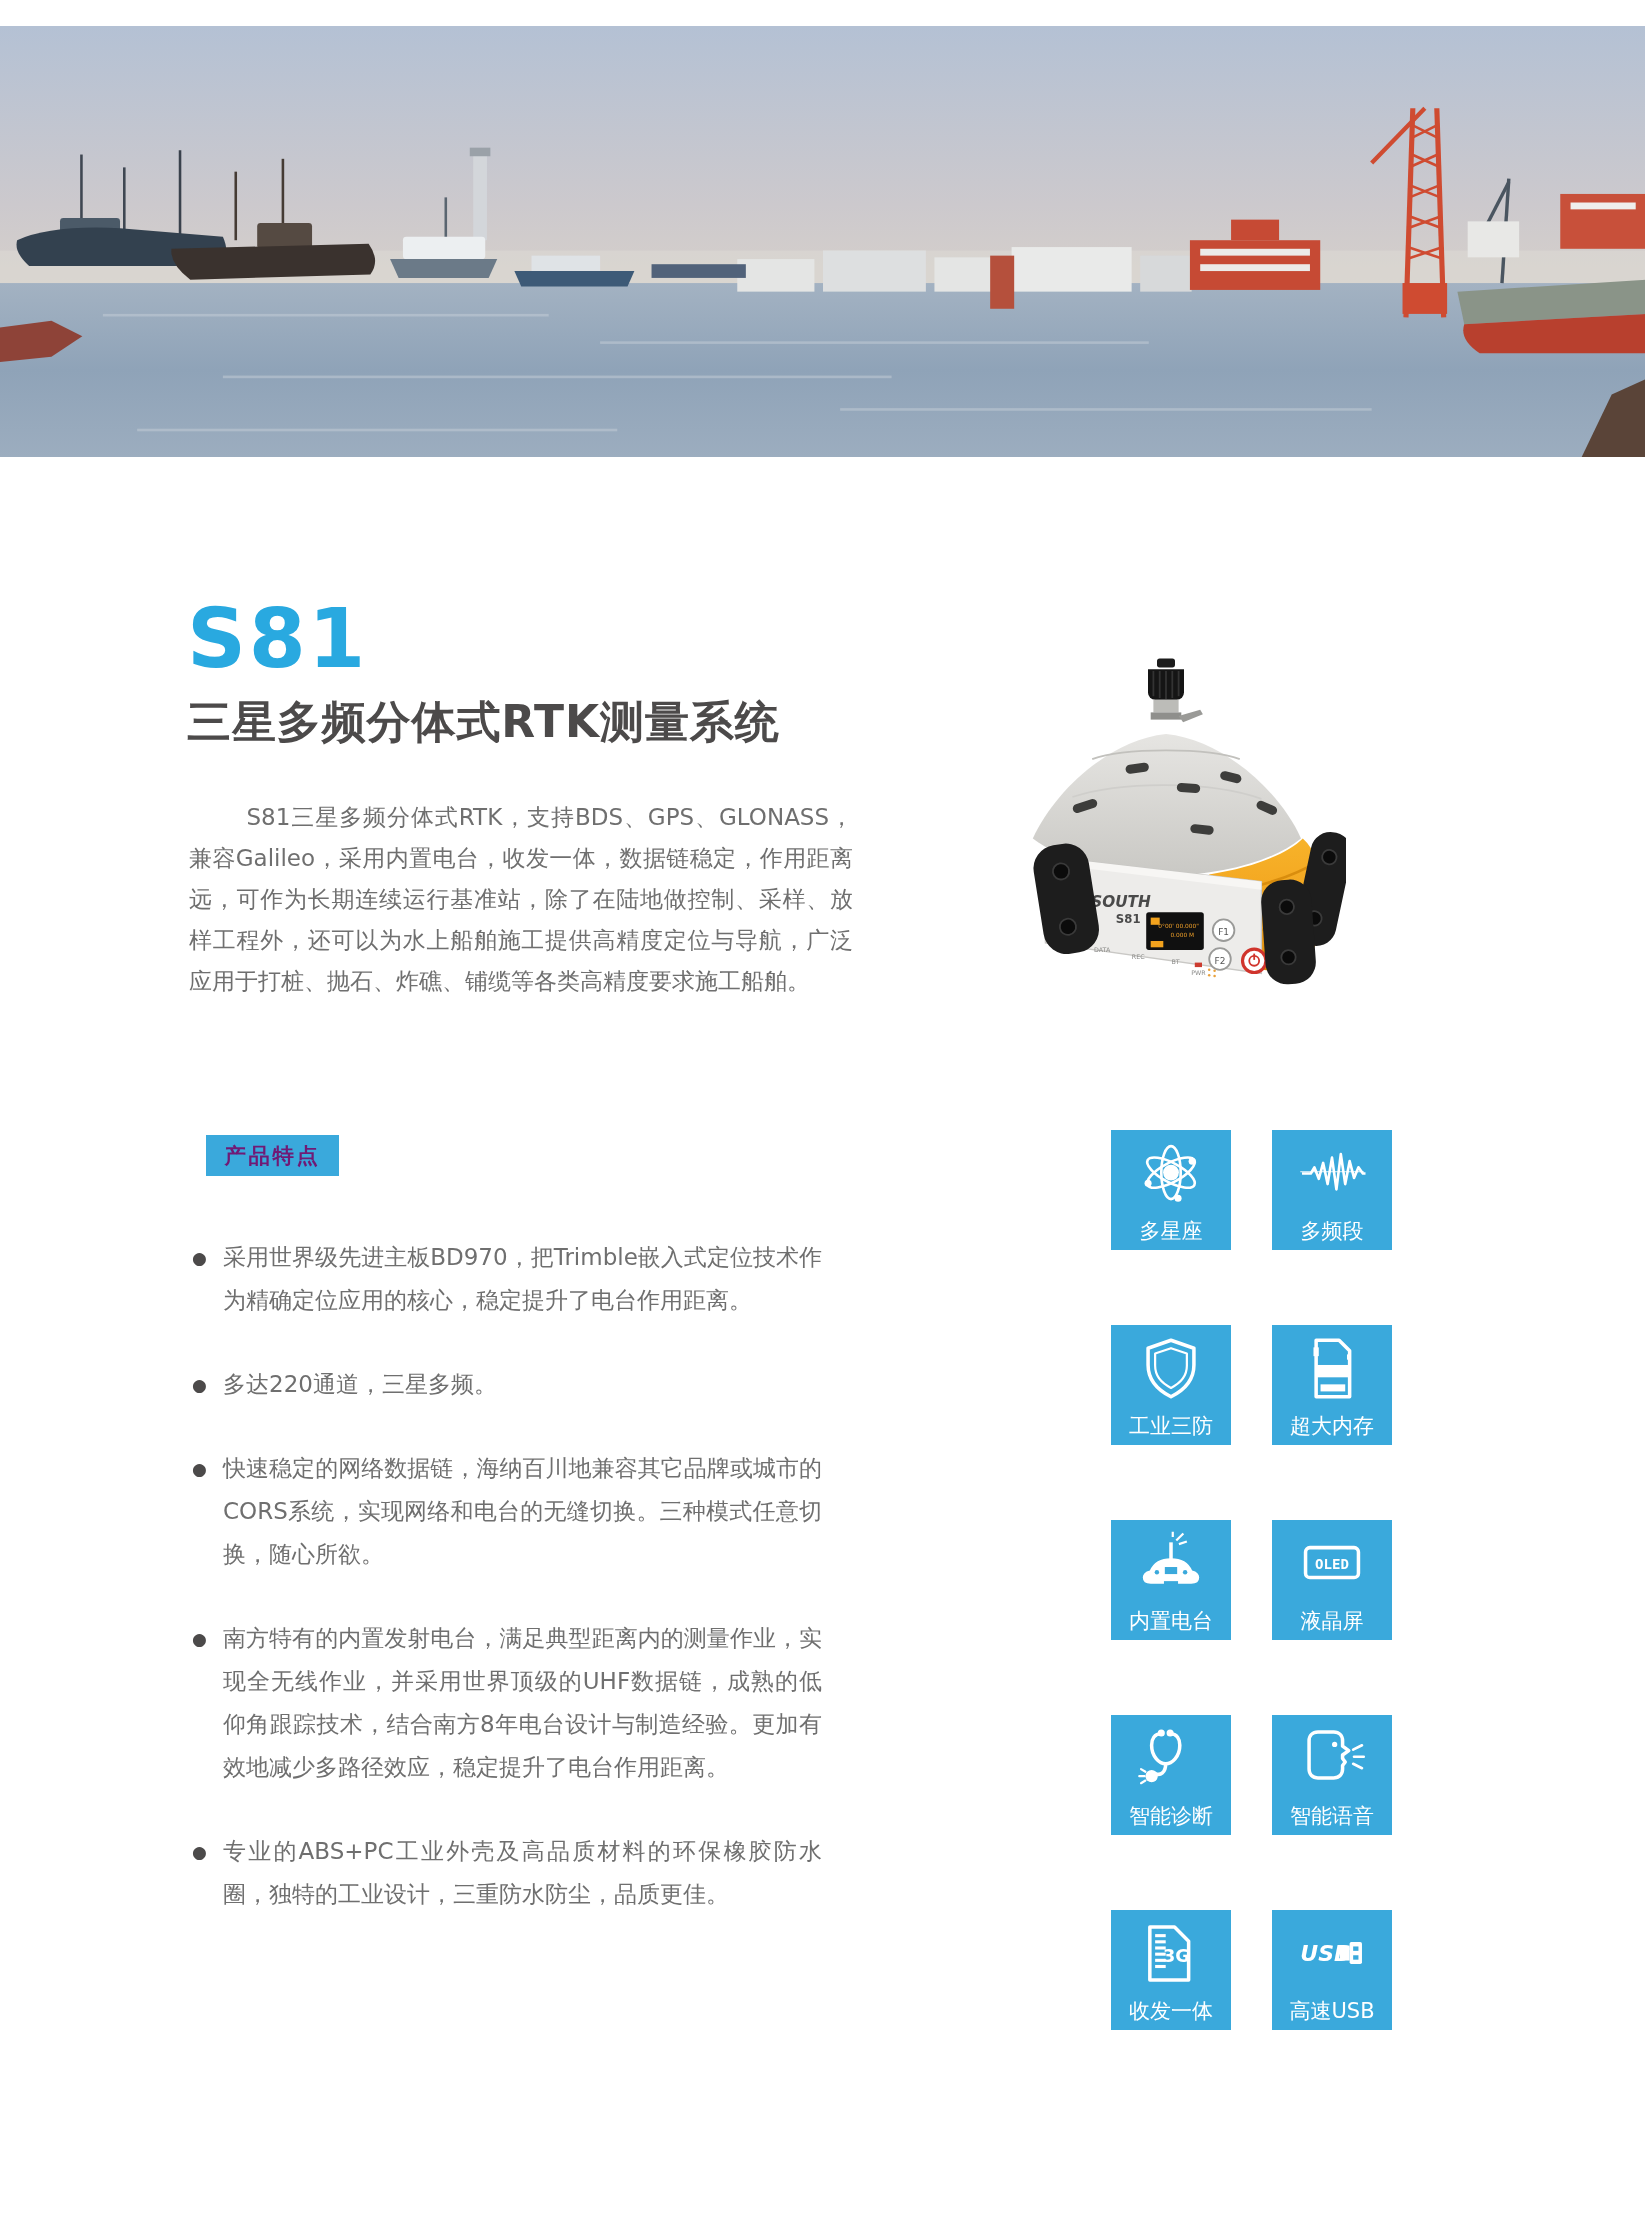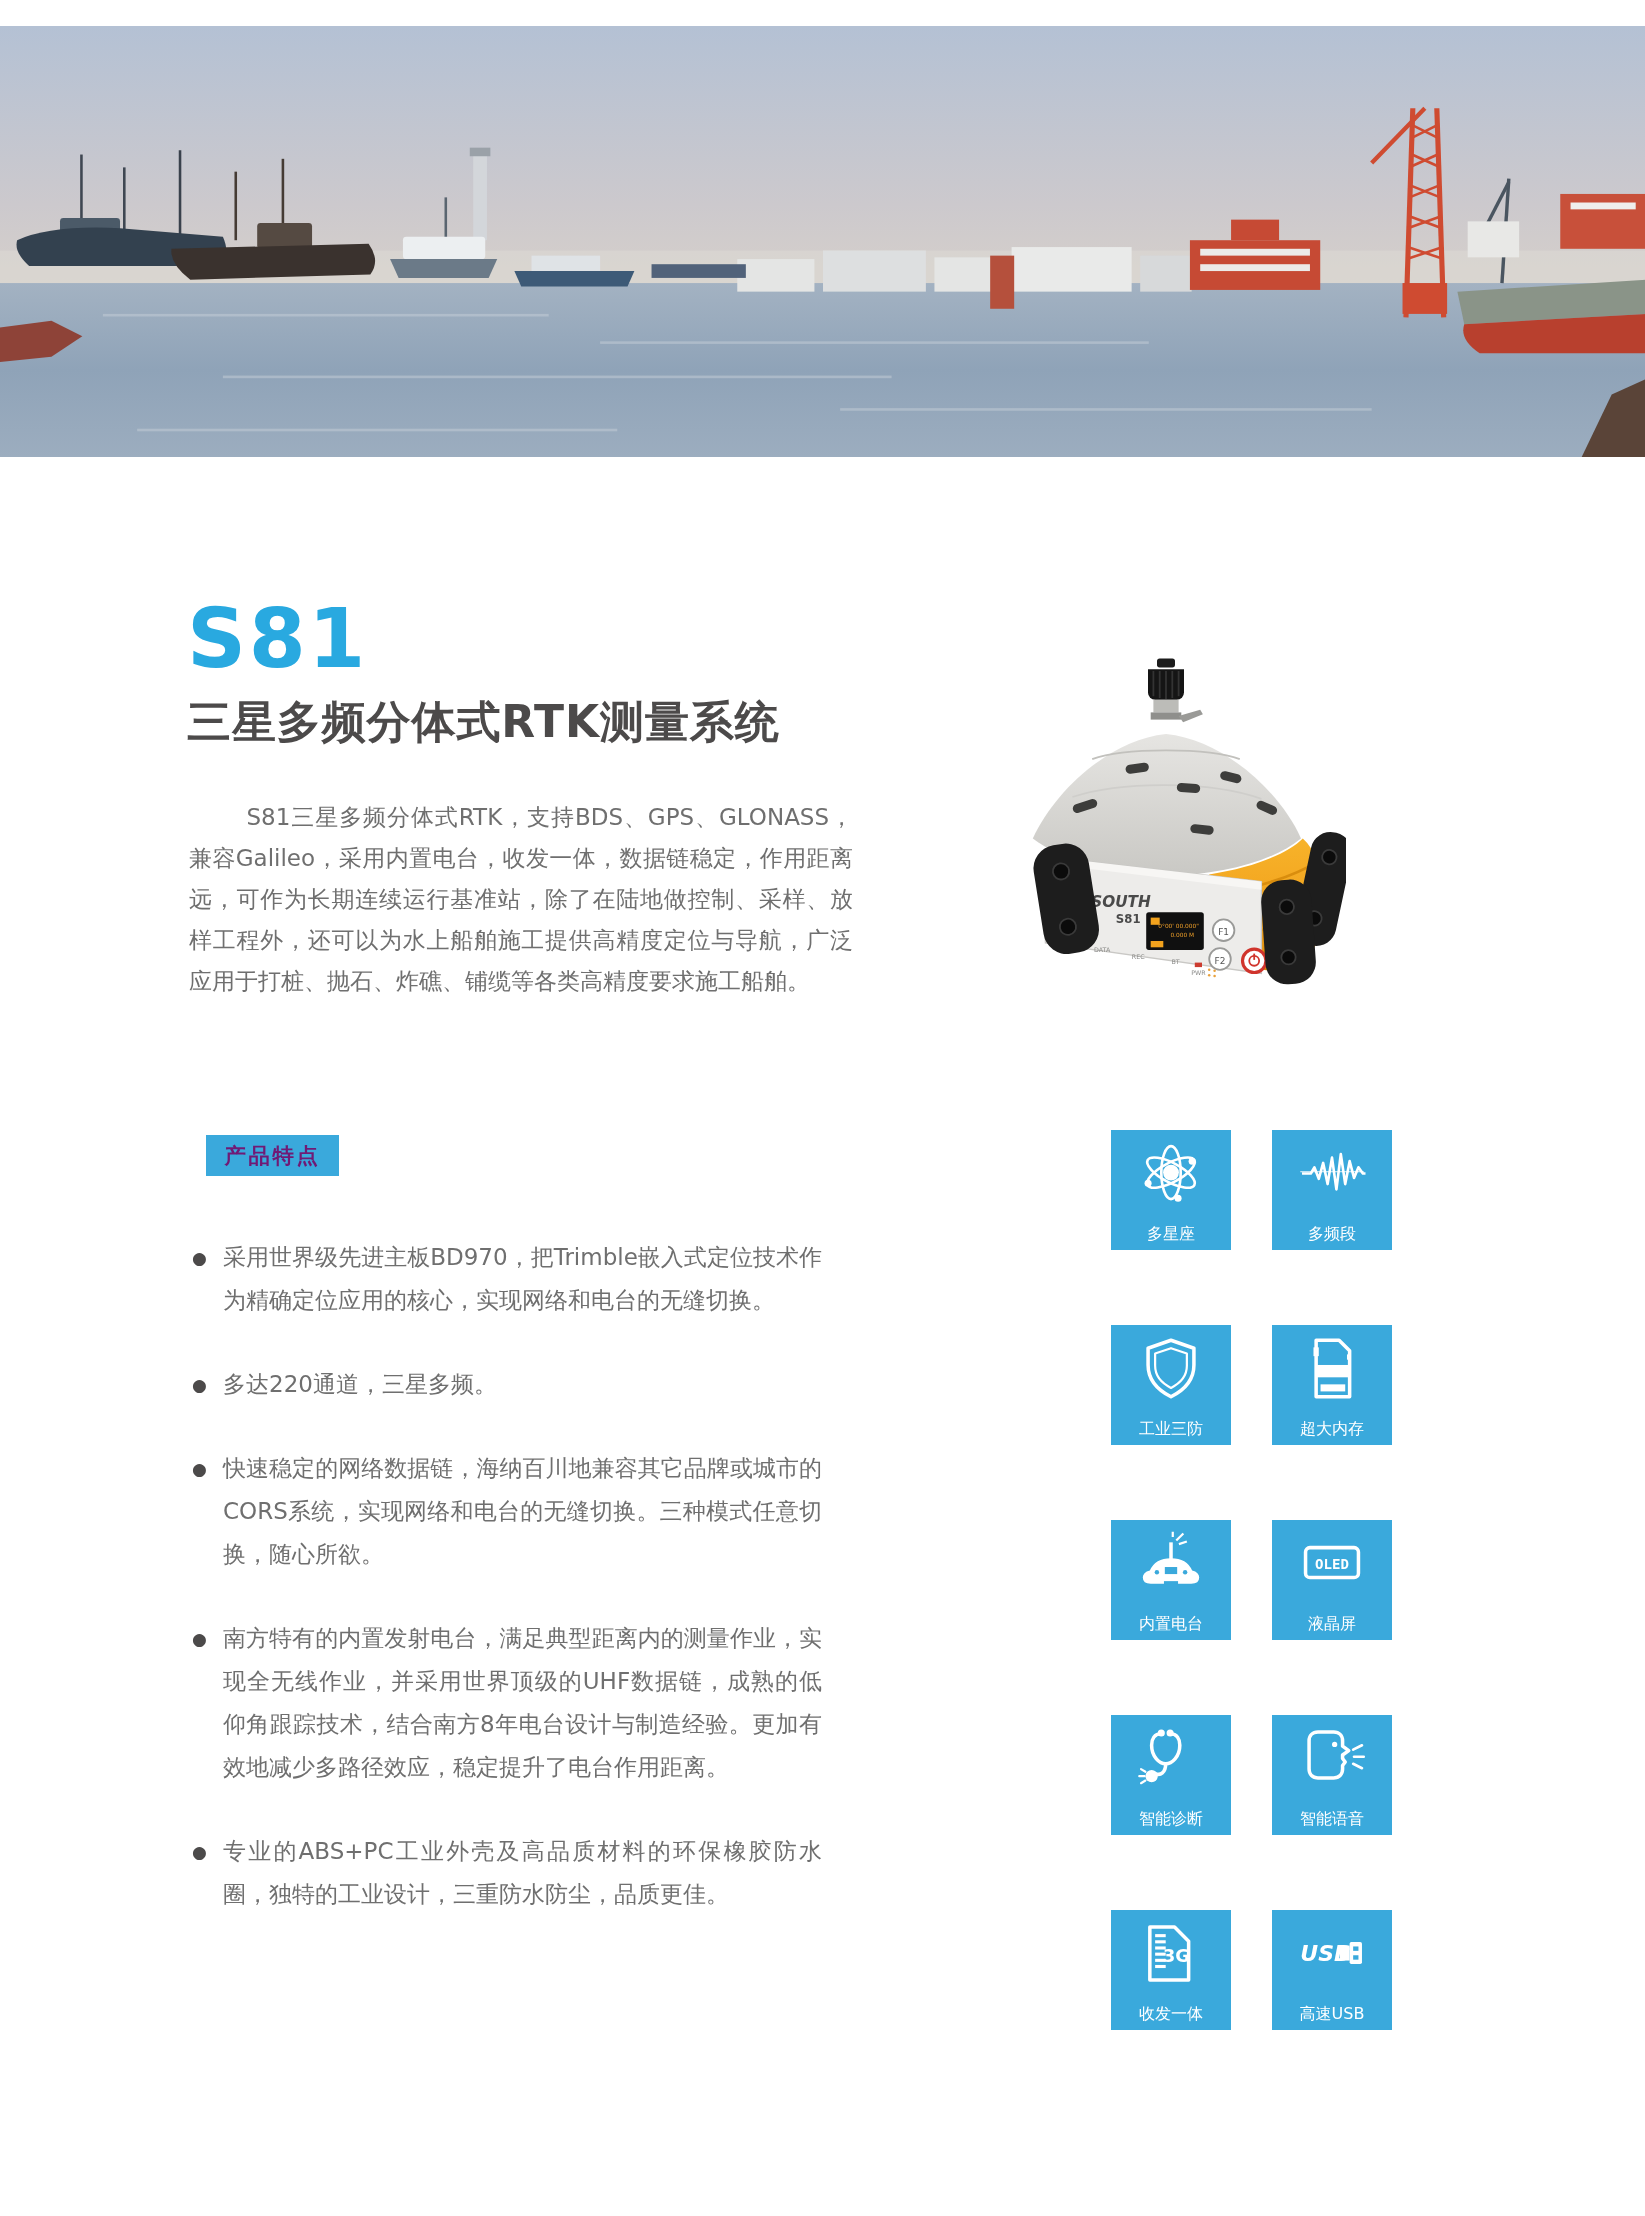--- a/index.html
+++ b/index.html
@@ -43,21 +43,21 @@
   .tiles{
     position:absolute;left:1111px;top:1130px;
     display:grid;grid-template-columns:120px 120px;column-gap:41px;row-gap:75px;
   }
   .tile{
     width:120px;height:120px;background:#3aa9dc;position:relative;
     display:flex;align-items:flex-end;justify-content:center;box-sizing:border-box;
     padding-bottom:7.7px;
   }
   .tile svg{position:absolute;top:10.3px;left:50%;transform:translateX(-50%);}
-  .tile-label{color:#ffffff;font-size:16px;line-height:1;white-space:nowrap;}
+  .tile-label{color:#ffffff;font-size:21px;line-height:1;white-space:nowrap;}
 </style>
 </head>
 <body>
 
 <div class="hero">
   <svg viewBox="0 0 1920 503" preserveAspectRatio="none">
     <defs>
       <linearGradient id="sky" x1="0" y1="0" x2="0" y2="1">
         <stop offset="0" stop-color="#b4c1d4"></stop>
         <stop offset="0.65" stop-color="#ccc9cd"></stop>
@@ -278,21 +278,21 @@
       <rect x="58" y="212" width="62" height="122" rx="26" fill="#1d1d1d"></rect>
       <circle cx="88" cy="242" r="9" fill="#0b0b0b" stroke="#3a3a3a" stroke-width="2"></circle>
       <circle cx="86" cy="304" r="9" fill="#0b0b0b" stroke="#3a3a3a" stroke-width="2"></circle>
     </g>
   </svg>
 </div>
 
 <div class="section-label">产品特点</div>
 
 <ul class="bullets">
-  <li>采用世界级先进主板BD970，把Trimble嵌入式定位技术作为精确定位应用的核心，实现网络和电台的无缝切换。</li>
+  <li>采用世界级先进主板BD970，把Trimble嵌入式定位技术作为精确定位应用的核心，稳定提升了电台作用距离。</li>
   <li>多达220通道，三星多频。</li>
   <li>快速稳定的网络数据链，海纳百川地兼容其它品牌或城市的CORS系统，实现网络和电台的无缝切换。三种模式任意切换，随心所欲。</li>
   <li>南方特有的内置发射电台，满足典型距离内的测量作业，实现全无线作业，并采用世界顶级的UHF数据链，成熟的低仰角跟踪技术，结合南方8年电台设计与制造经验。更加有效地减少多路径效应，稳定提升了电台作用距离。</li>
   <li>专业的ABS+PC工业外壳及高品质材料的环保橡胶防水圈，独特的工业设计，三重防水防尘，品质更佳。</li>
 </ul>
 
 <div class="tiles">
 
   <div class="tile">
     <svg width="67" height="67" viewBox="0 0 76 76">

